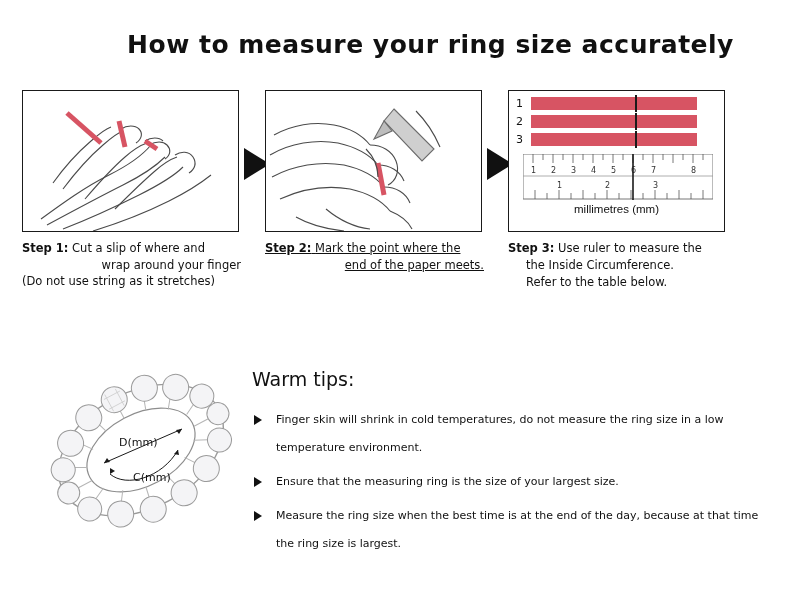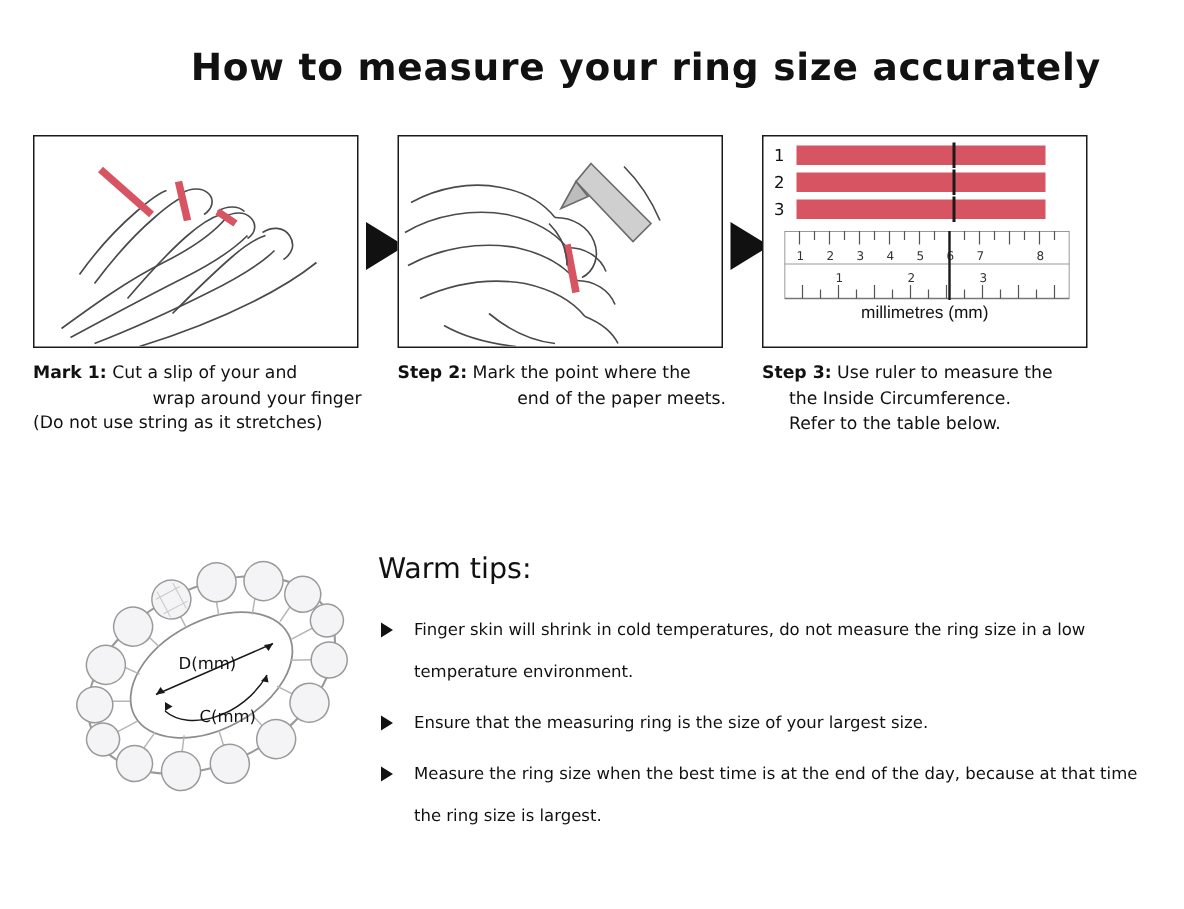--- a/index.html
+++ b/index.html
@@ -38,21 +38,21 @@
     left: 22px;
     width: 745px;
     height: 250px;
   }
   .step {
     position: absolute;
     top: 0;
     width: 219px;
   }
   .step.s1 { left: 0px; }
-  .step.s2 { left: 243px; }
+  .step.s2 { left: 243px; text-decoration: underline; }
   .step.s3 { left: 486px; }
 
   .panel {
     position: relative;
     width: 217px;
     height: 142px;
     border: 1px solid #1a1a1a;
     background: #ffffff;
     overflow: hidden;
     box-sizing: border-box;
@@ -199,22 +199,22 @@
           <path d="M152 64 C158 60 166 60 170 66 C174 72 172 78 166 82"></path>
         </g>
         <g stroke="#d75463" stroke-width="5" stroke-linecap="butt">
           <line x1="44" y1="22" x2="78" y2="52"></line>
           <line x1="96" y1="30" x2="102" y2="56"></line>
           <line x1="122" y1="50" x2="134" y2="58"></line>
         </g>
       </svg>
     </div>
     <div class="step-caption">
-      <b>Mark 1:</b>
-      <span>Cut a slip of your and</span>
+      <b>Step 1:</b>
+      <span>Cut a slip of where and</span>
       <span class="cap-line2">wrap around your finger</span>
     </div>
     <div class="note">(Do not use string as it stretches)</div>
   </div>
 
   <div class="arrow a1"></div>
 
   <div class="step s2">
     <div class="panel">
       <svg class="hand-svg" width="215" height="140" viewBox="0 0 215 140">

